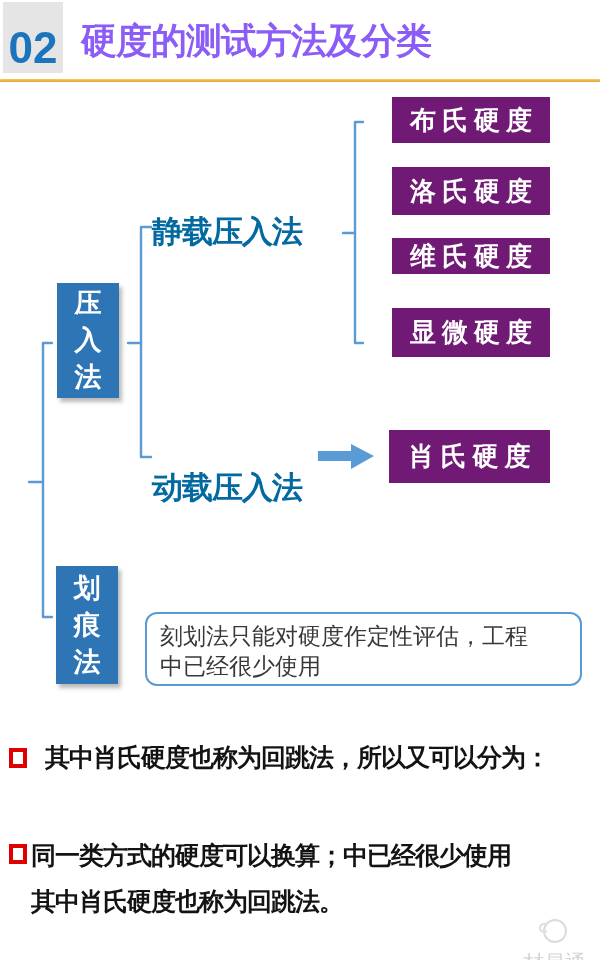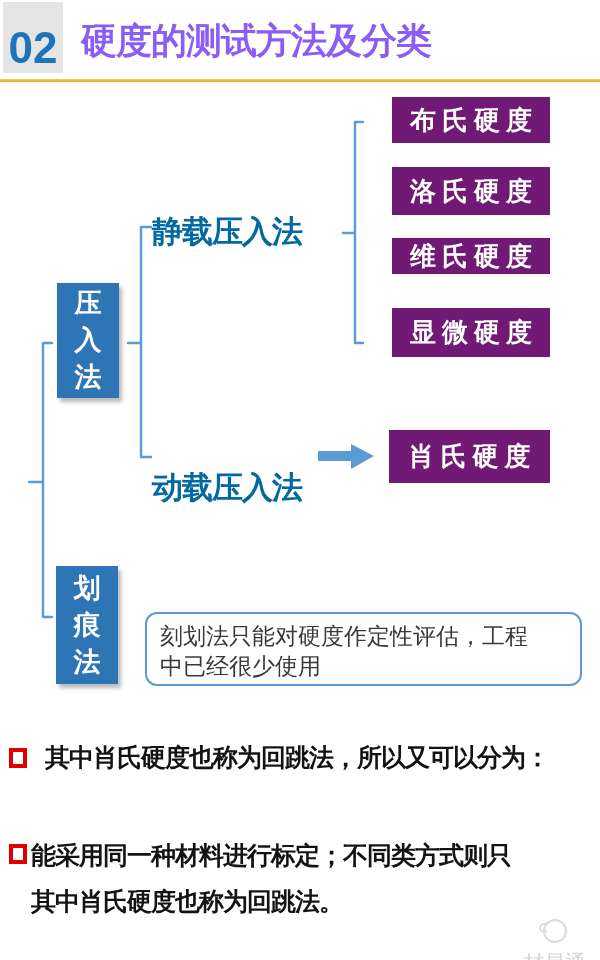--- a/index.html
+++ b/index.html
@@ -108,21 +108,21 @@
 
   <div class="note-box">
     <div>刻划法只能对硬度作定性评估，工程</div>
     <div>中已经很少使用</div>
   </div>
 
   <div class="bullet-square bsq1"></div>
   <div class="btext b1l1">其中肖氏硬度也称为回跳法，所以又可以分为：</div>
 
   <div class="bullet-square bsq2"></div>
-  <div class="btext b2l1">能采用同一种材料进行标定；不同类方式则只</div>
+  <div class="btext b2l1">同一类方式的硬度可以换算；中已经很少使用</div>
   <div class="btext b2l2">其中肖氏硬度也称为回跳法。</div>
 
   <div class="watermark">
     <span class="wm-circle"></span>
     <span>材易通</span>
   </div>
 
 </div>
 
 </body></html>

